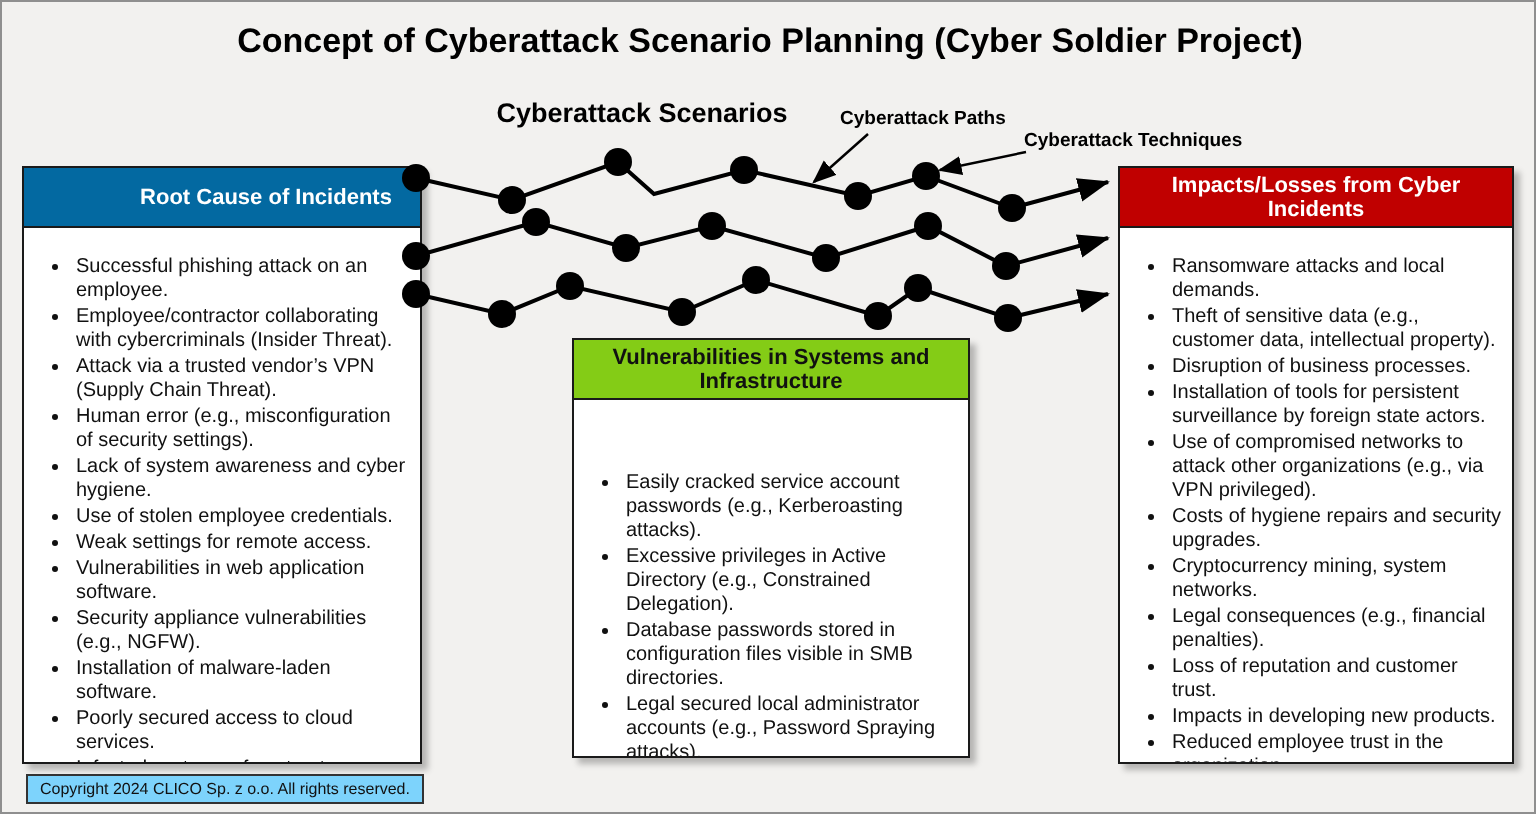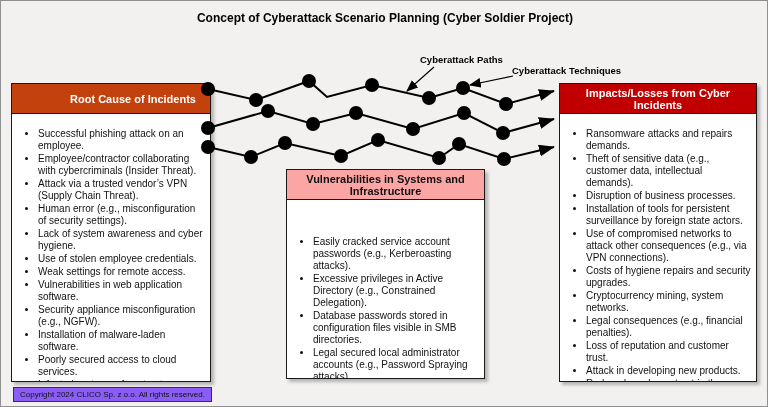--- a/index.html
+++ b/index.html
@@ -7,21 +7,21 @@
   .canvas {
     position:relative; width:768px; height:407px;
     background:#f2f1ef;
     border:1px solid #8f8f8f;
     font-family:"Liberation Sans", sans-serif;
     color:#111;
     overflow:hidden;
   }
   .main-title {
     position:absolute; top:10px; left:0; width:768px;
-    text-align:center; font-size:12px; font-weight:bold; color:#000;
+    text-align:center; font-size:17px; font-weight:bold; color:#000;
   }
   .sub-title {
     position:absolute; top:48px; left:205px; width:230px;
     text-align:center; font-size:13.5px; font-weight:bold; color:#000;
   }
   .ann-label {
     position:absolute; font-size:9.5px; font-weight:bold; color:#000; white-space:nowrap;
   }
   .ann-paths { top:53px; left:419px; }
   .ann-tech  { top:64px; left:511px; }
@@ -54,81 +54,82 @@
   .network-svg {
     position:absolute; left:0; top:0; width:768px; height:407px;
     pointer-events:none;
   }
   .edge { fill:none; stroke:#000; stroke-width:2; }
   .node { fill:#000; }
   .ann-arrow { fill:none; stroke:#000; stroke-width:1.2; }
 
   .copyright-box {
     position:absolute; left:12px; top:386px;
-    border:1px solid #333; background:#8b5cf6;
+    border:1px solid #333; background:#7dd3fc;
     font-size:8px; padding:2px 6px; color:#111; white-space:nowrap;
   }
 </style>
 </head>
 <body>
 
 <div class="canvas">
 
   <div class="main-title">Concept of Cyberattack Scenario Planning (Cyber Soldier Project)</div>
+  <div class="sub-title">Cyberattack Scenarios</div>
 
   <div class="ann-label ann-paths">Cyberattack Paths</div>
   <div class="ann-label ann-tech">Cyberattack Techniques</div>
 
   <div class="node-box box-root">
-    <div class="box-header hdr-light" style="background: #c2410c; padding-left: 48px;">Root Cause of Incidents</div>
+    <div class="box-header hdr-light" style="background: #0369a1; padding-left: 48px;">Root Cause of Incidents</div>
     <div class="box-list">
       <ul>
           <li>Successful phishing attack on an employee.</li>
           <li>Employee/contractor collaborating with cybercriminals (Insider Threat).</li>
           <li>Attack via a trusted vendor’s VPN (Supply Chain Threat).</li>
           <li>Human error (e.g., misconfiguration of security settings).</li>
           <li>Lack of system awareness and cyber hygiene.</li>
           <li>Use of stolen employee credentials.</li>
           <li>Weak settings for remote access.</li>
           <li>Vulnerabilities in web application software.</li>
-          <li>Security appliance misconfiguration (e.g., NGFW).</li>
+          <li>Security appliance vulnerabilities (e.g., NGFW).</li>
           <li>Installation of malware-laden software.</li>
           <li>Poorly secured access to cloud services.</li>
           <li>Infected systems of contractors or suppliers.</li>
         </ul>
     </div>
   </div>
 
   <div class="node-box box-vuln">
-    <div class="box-header hdr-dark" style="background: #fca5a5;">Vulnerabilities in Systems and Infrastructure</div>
+    <div class="box-header hdr-dark" style="background: #84cc16;">Vulnerabilities in Systems and Infrastructure</div>
     <div class="box-list">
       <ul>
           <li>Easily cracked service account passwords (e.g., Kerberoasting attacks).</li>
           <li>Excessive privileges in Active Directory (e.g., Constrained Delegation).</li>
           <li>Database passwords stored in configuration files visible in SMB directories.</li>
           <li>Legal secured local administrator accounts (e.g., Password Spraying attacks).</li>
           <li>Easily obtainable credentials and Kerberos tokens of privileged accounts.</li>
         </ul>
     </div>
   </div>
 
   <div class="node-box box-impact">
     <div class="box-header hdr-light" style="background: rgb(192, 0, 0);">Impacts/Losses from Cyber Incidents</div>
     <div class="box-list">
       <ul>
-          <li>Ransomware attacks and repairs demands.</li>
-          <li>Theft of sensitive data (e.g., customer data, intellectual demands).</li>
+          <li>Ransomware attacks and local demands.</li>
+          <li>Theft of sensitive data (e.g., customer data, intellectual property).</li>
           <li>Disruption of business processes.</li>
           <li>Installation of tools for persistent surveillance by foreign state actors.</li>
-          <li>Use of compromised networks to attack other consequences (e.g., via VPN connections).</li>
+          <li>Use of compromised networks to attack other organizations (e.g., via VPN privileged).</li>
           <li>Costs of hygiene repairs and security upgrades.</li>
           <li>Cryptocurrency mining, system networks.</li>
           <li>Legal consequences (e.g., financial penalties).</li>
           <li>Loss of reputation and customer trust.</li>
-          <li>Attack in developing new products.</li>
+          <li>Impacts in developing new products.</li>
           <li>Reduced employee trust in the organization.</li>
         </ul>
     </div>
   </div>
 
   <svg id="network-svg" class="network-svg" viewBox="0 0 768 407">
     <defs>
       <marker id="arrow" markerWidth="9" markerHeight="8" refX="7.5" refY="3" orient="auto" markerUnits="strokeWidth">
         <path d="M0,0 L8,3 L0,6 Z" fill="#000"></path>
       </marker>

